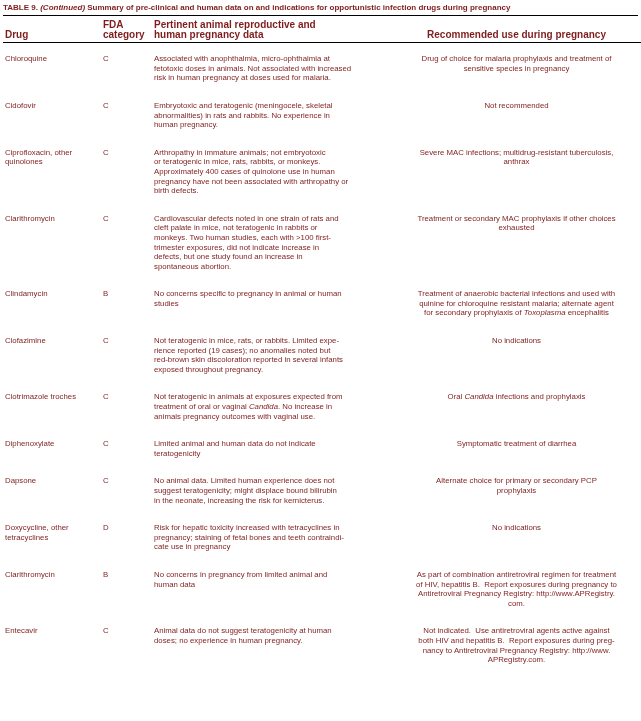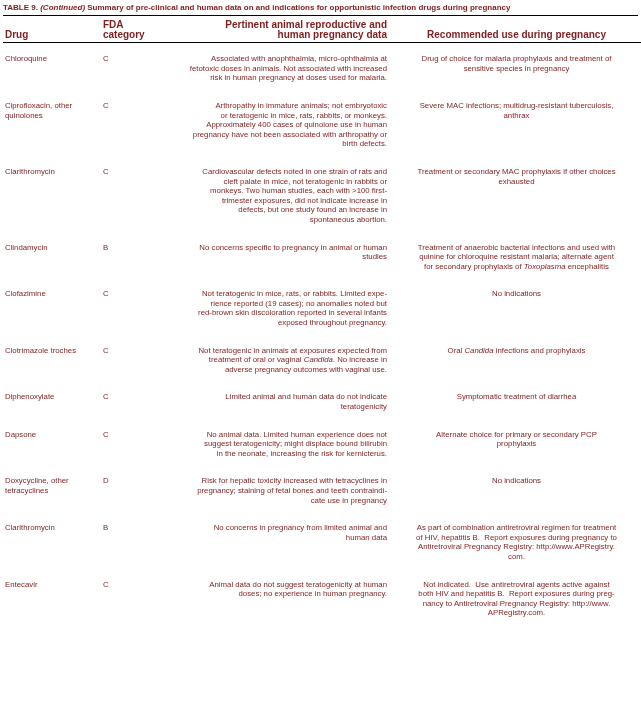--- a/index.html
+++ b/index.html
@@ -40,21 +40,21 @@
     font-size: 10px;
   }
   tbody td {
     vertical-align: top;
     white-space: pre;
     padding: 0 0 18px 0;
   }
   tbody tr:first-child td { padding-top: 11px; margin-left: 20px; }
   th:nth-child(1), td:nth-child(1) { padding-left: 2px; }
   th:nth-child(2), td:nth-child(2) { padding-left: 5px; }
-  th:nth-child(3), td:nth-child(3) { padding-left: 4px; padding-right: 4px; text-align: right; }
+  th:nth-child(3), td:nth-child(3) { padding-left: 4px; padding-right: 4px; }
   th:nth-child(4), td:nth-child(4) { padding-left: 3px; padding-right: 2px; text-align: center; }
   td i, .ital { font-style: italic; }
 </style>
 </head>
 <body>
 
 <div class="page">
   <div class="title"><span>TABLE 9. </span><i>(Continued)</i><span> Summary of pre-clinical and human data on and indications for opportunistic infection drugs during pregnancy</span></div>
 
   <table class="drugs">
@@ -76,20 +76,28 @@
     </thead>
     <tbody>
       <tr>
         <td>Chloroquine</td>
         <td>C</td>
         <td>Associated with anophthalmia, micro-ophthalmia at
 fetotoxic doses in animals. Not associated with increased
 risk in human pregnancy at doses used for malaria.</td>
         <td>Drug of choice for malaria prophylaxis and treatment of
 sensitive species in pregnancy</td>
+      </tr>
+      <tr>
+        <td>Cidofovir</td>
+        <td>C</td>
+        <td>Embryotoxic and teratogenic (meningocele, skeletal
+abnormalities) in rats and rabbits. No experience in
+human pregnancy.</td>
+        <td>Not recommended</td>
       </tr>
       <tr>
         <td>Ciprofloxacin, other
 quinolones</td>
         <td>C</td>
         <td>Arthropathy in immature animals; not embryotoxic
 or teratogenic in mice, rats, rabbits, or monkeys.
 Approximately 400 cases of quinolone use in human
 pregnancy have not been associated with arthropathy or
 birth defects.</td>
@@ -124,21 +132,21 @@
 rience reported (19 cases); no anomalies noted but
 red-brown skin discoloration reported in several infants
 exposed throughout pregnancy.</td>
         <td>No indications</td>
       </tr>
       <tr>
         <td>Clotrimazole troches</td>
         <td>C</td>
         <td><span>Not teratogenic in animals at exposures expected from
 treatment of oral or vaginal </span><i>Candida</i><span>. No increase in
-adverse pregnancy outcomes with vaginal use.</span></td>
+animals pregnancy outcomes with vaginal use.</span></td>
         <td><span>Oral </span><i>Candida</i><span> infections and prophylaxis</span></td>
       </tr>
       <tr>
         <td>Diphenoxylate</td>
         <td>C</td>
         <td>Limited animal and human data do not indicate
 teratogenicity</td>
         <td>Symptomatic treatment of diarrhea</td>
       </tr>
       <tr>

